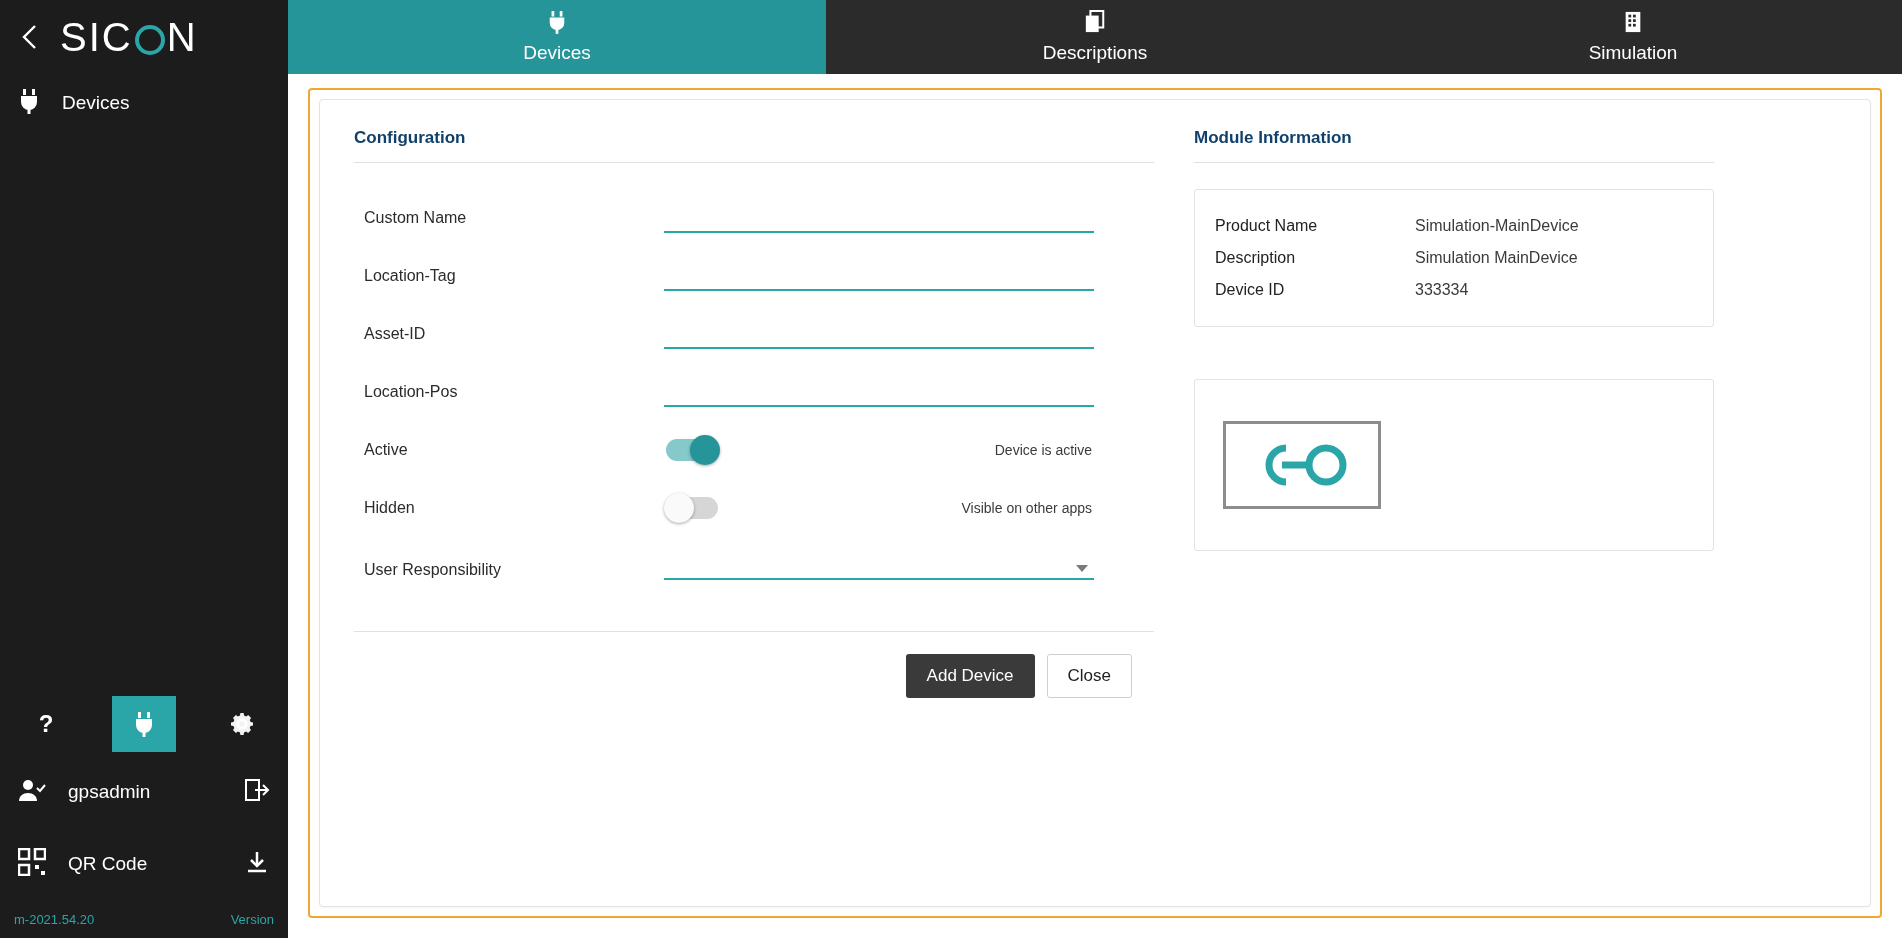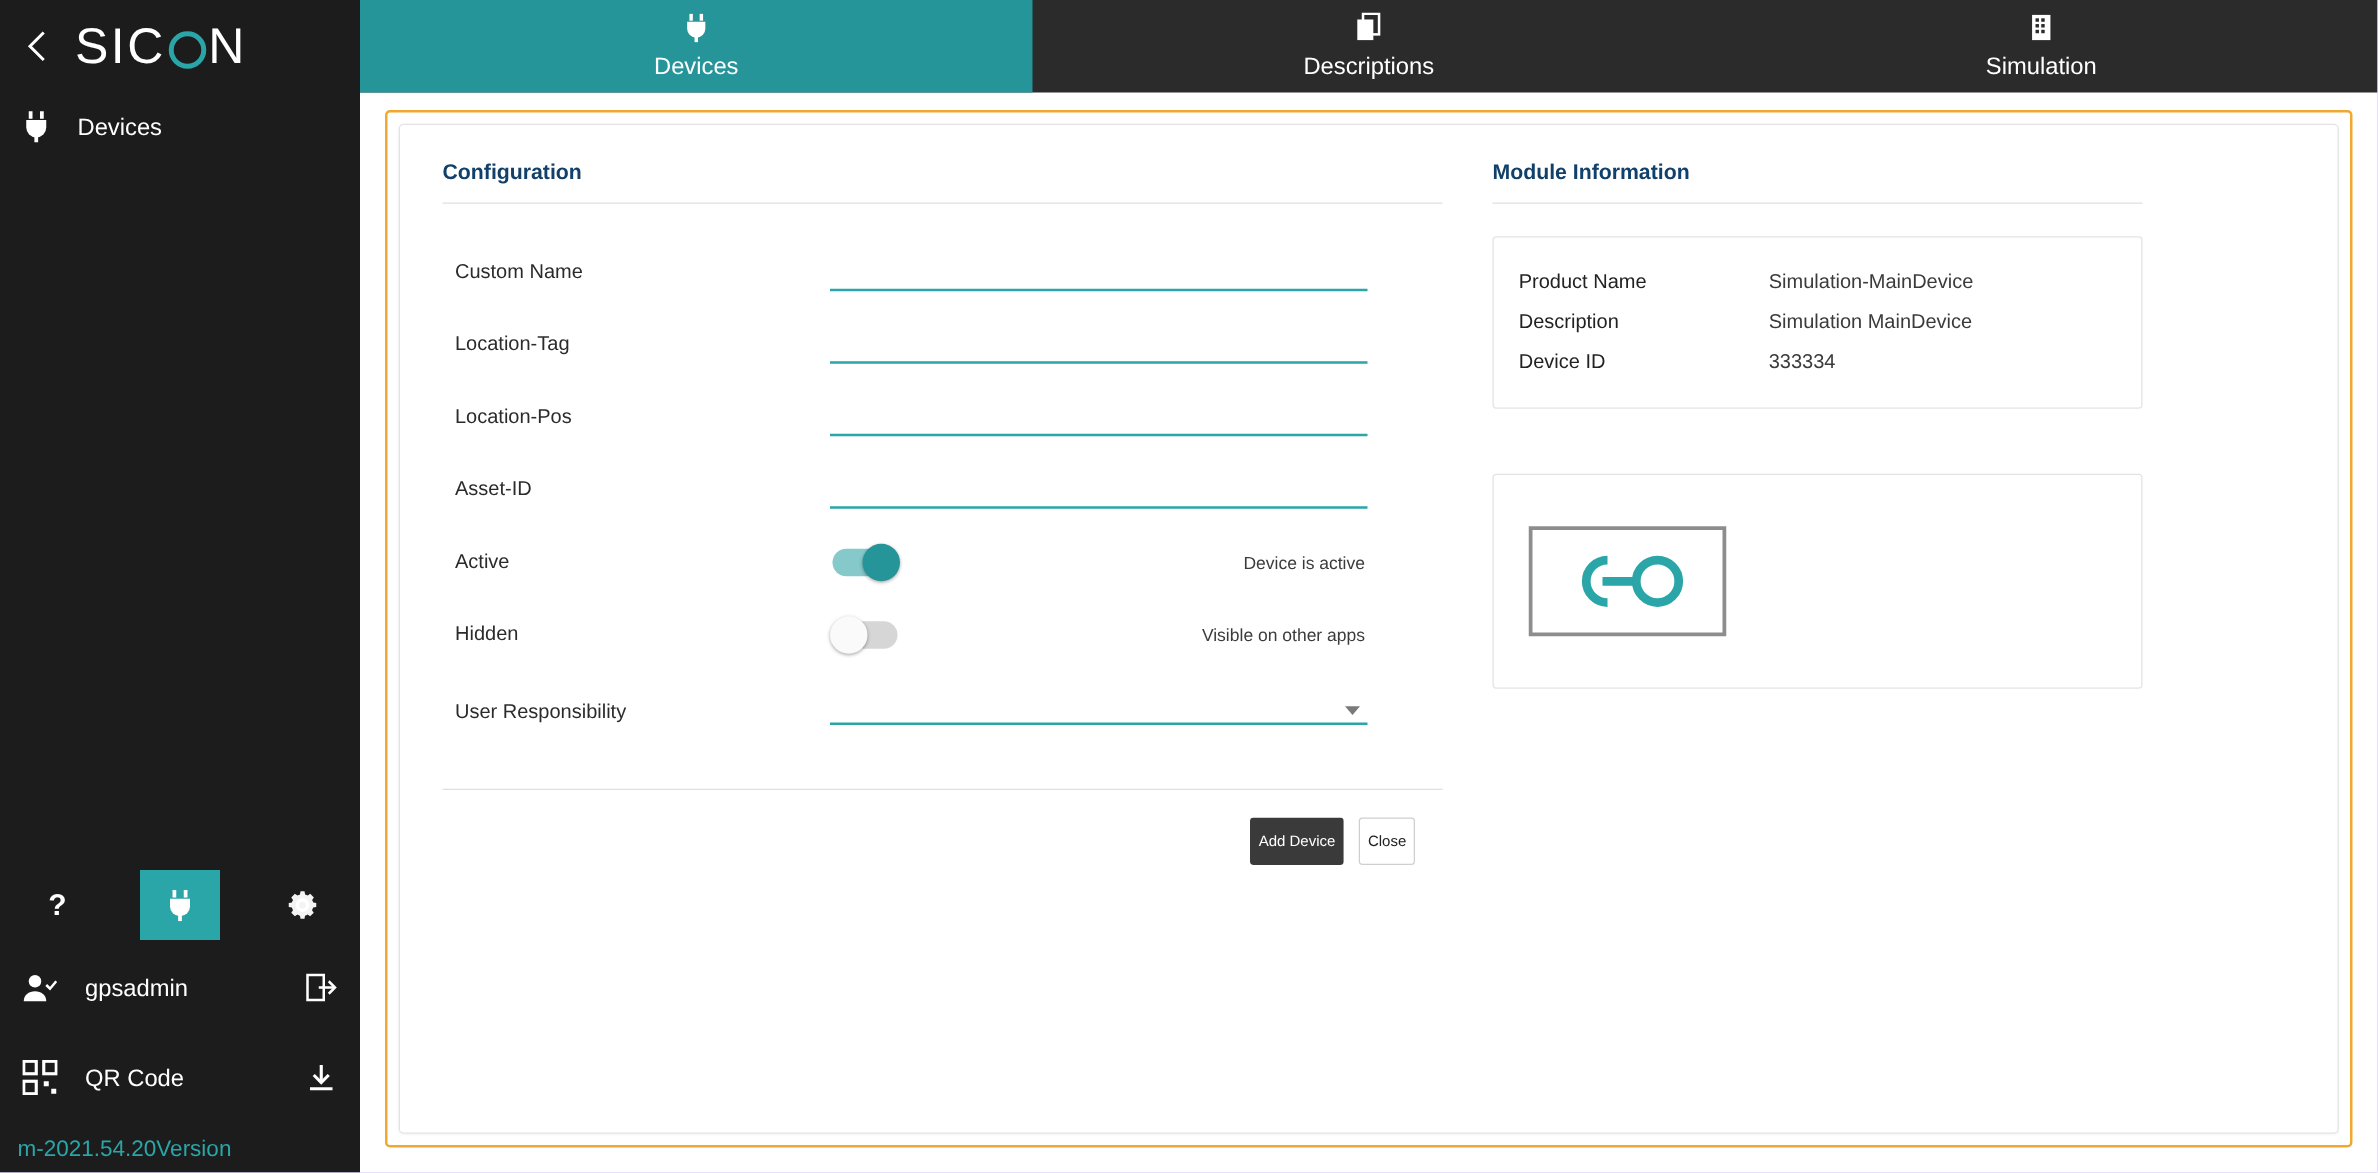--- a/index.html
+++ b/index.html
@@ -115,23 +115,23 @@
     align-items: center;
     padding: 0 18px;
     gap: 22px;
     cursor: pointer;
   }
   .qr-row .name { font-size: 19px; flex: 1 1 auto; }
   .version-row {
     height: 38px;
     display: flex;
     align-items: center;
-    justify-content: flex-start;
+    justify-content: space-between;
     padding: 0 14px;
-    font-size: 18px;
+    font-size: 13px;
     color: #2aa5a8;
   }
 
   
   .content {
     flex: 1 1 auto;
     display: flex;
     flex-direction: column;
     min-width: 0;
     background: #ffffff;
@@ -269,22 +269,22 @@
     border-top: 1px solid #e0e0e0;
     margin: 28px 0 22px 0;
   }
   .btn-row {
     display: flex;
     justify-content: flex-end;
     gap: 12px;
     padding-right: 22px;
   }
   .btn {
-    font-size: 12px;
-    padding: 11px 6px;
+    font-size: 17px;
+    padding: 11px 20px;
     border-radius: 3px;
     cursor: pointer;
     font-family: "Liberation Sans", sans-serif;
     border: 1px solid transparent;
   }
   .btn-primary { background: #3a3a3a; color: #ffffff; }
   .btn-secondary { background: #ffffff; color: #222222; border: 1px solid #cfcfcf; }
 
   .info-box {
     border: 1px solid #e3e3e3;
@@ -476,28 +476,28 @@
             </div>
 
             <div class="form-row">
               <div class="form-label">Location-Tag</div>
               <div class="field">
                 <input class="underline-input" type="text" placeholder="" style="">
               </div>
             </div>
 
             <div class="form-row">
-              <div class="form-label">Location-Pos</div>
+              <div class="form-label">Asset-ID</div>
               <div class="field">
                 <input class="underline-input" type="text" placeholder="" style="">
               </div>
             </div>
 
             <div class="form-row">
-              <div class="form-label">Asset-ID</div>
+              <div class="form-label">Location-Pos</div>
               <div class="field">
                 <input class="underline-input" type="text" placeholder="" style="">
               </div>
             </div>
 
             <div class="form-row">
               <div class="form-label">Active</div>
               <div class="field" style="display:flex;align-items:center;">
                 <div class="toggle on">
                   <div class="knob"></div>

